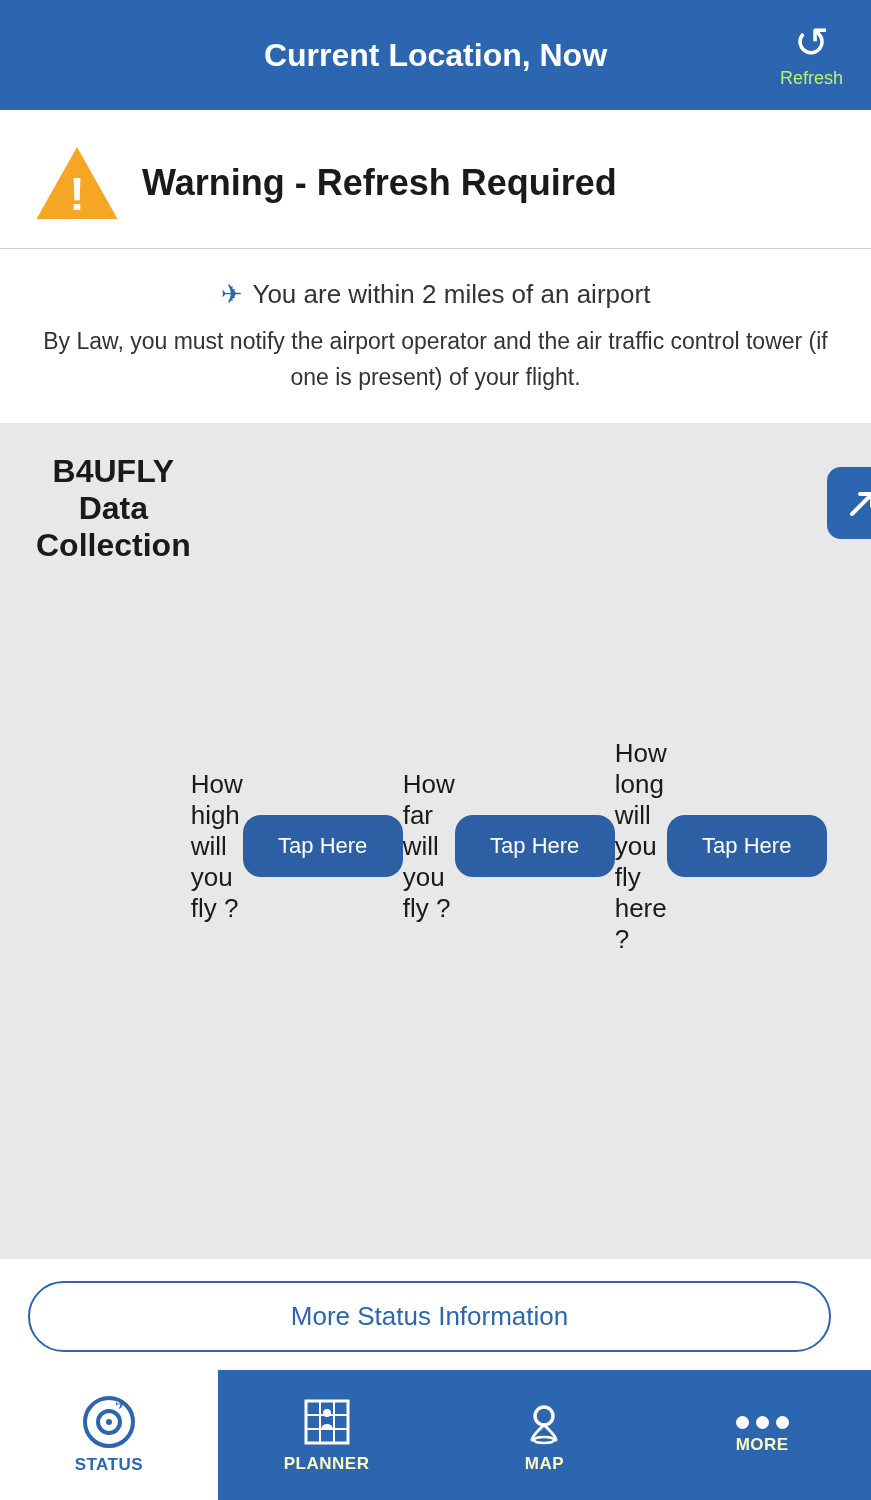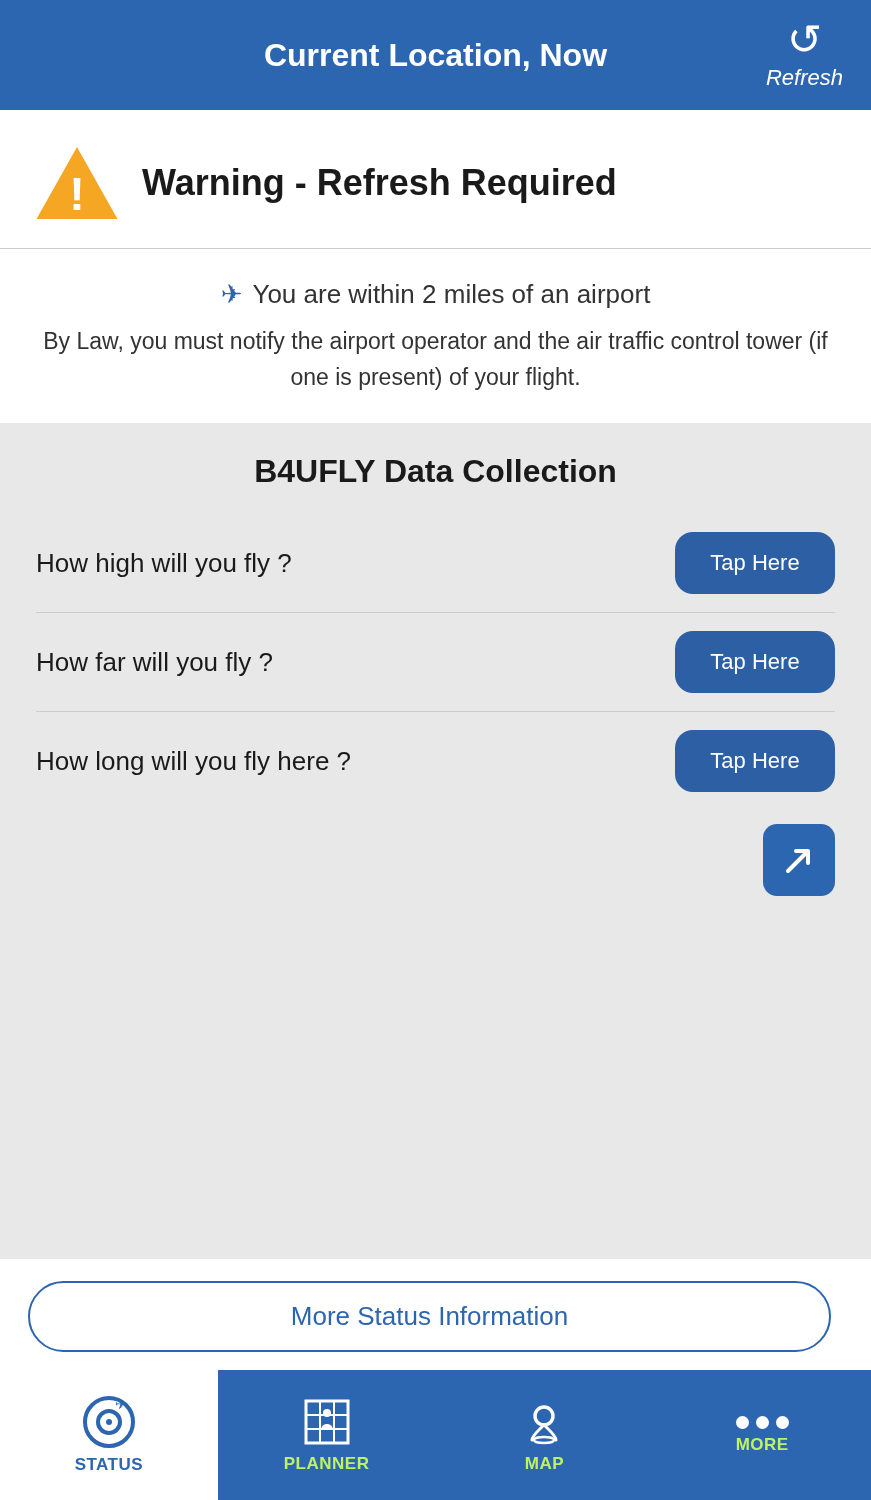--- a/index.html
+++ b/index.html
@@ -41,23 +41,22 @@
       cursor: pointer;
       color: white;
       gap: 4px;
     }
     .refresh-icon {
       font-size: 42px;
       line-height: 1;
       transform: scaleX(-1);
     }
     .refresh-label {
-      font-size: 22px;
-      color: #ffffff;
-      font-style: italic;
+      font-size: 18px;
+      color: #bef264;
     }
 
     
     .warning-section {
       background: white;
       padding: 28px 32px 20px 32px;
       display: flex;
       align-items: center;
       gap: 20px;
       flex-shrink: 0;
@@ -106,21 +105,21 @@
       line-height: 1.55;
       text-align: center;
     }
 
     
     .data-section {
       background: #e8e8e8;
       flex: 1;
       padding: 30px 36px 20px 36px;
       display: flex;
-      flex-direction: column;
+      flex-direction: row;
     }
     .data-title {
       font-size: 32px;
       font-weight: 800;
       color: #1a1a1a;
       text-align: center;
       margin-bottom: 24px;
     }
     .data-row {
       display: flex;
@@ -192,21 +191,21 @@
       flex-shrink: 0;
     }
     .nav-item {
       flex: 1;
       display: flex;
       flex-direction: column;
       align-items: center;
       justify-content: center;
       gap: 6px;
       cursor: pointer;
-      color: #bef264;
+      color: #fef9c3;
     }
     .nav-item.active {
       background: white;
       color: #2c65b0;
     }
     .nav-label {
       font-size: 17px;
       font-weight: 700;
       letter-spacing: 0.5px;
     }

